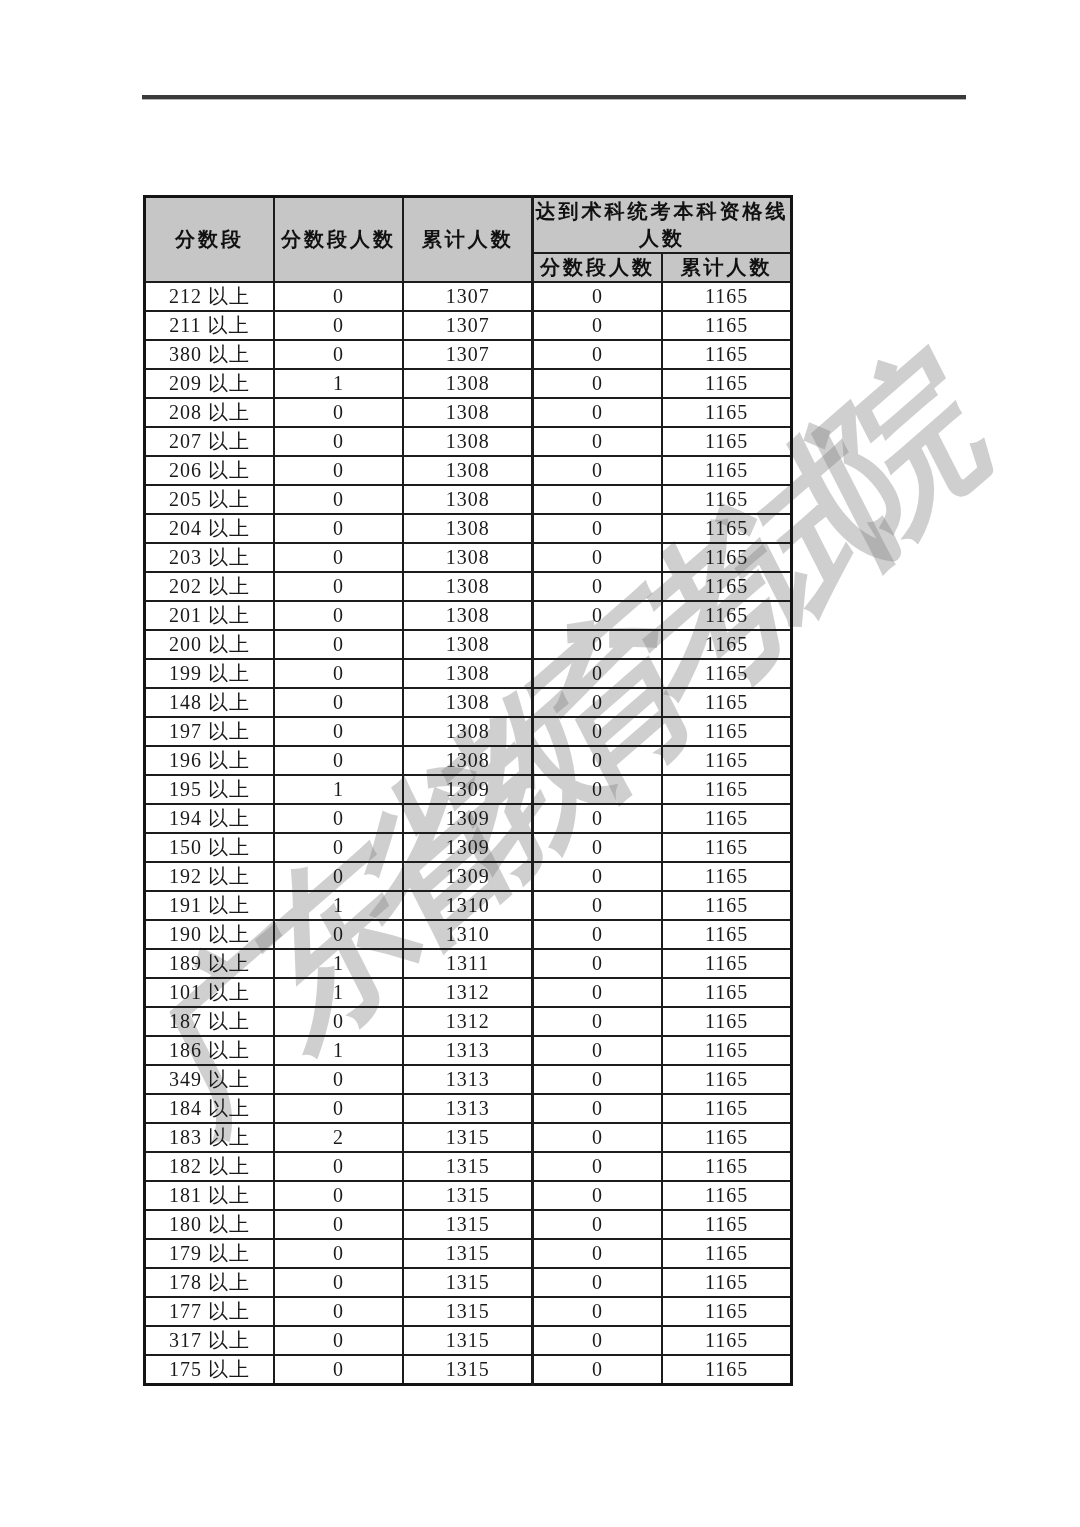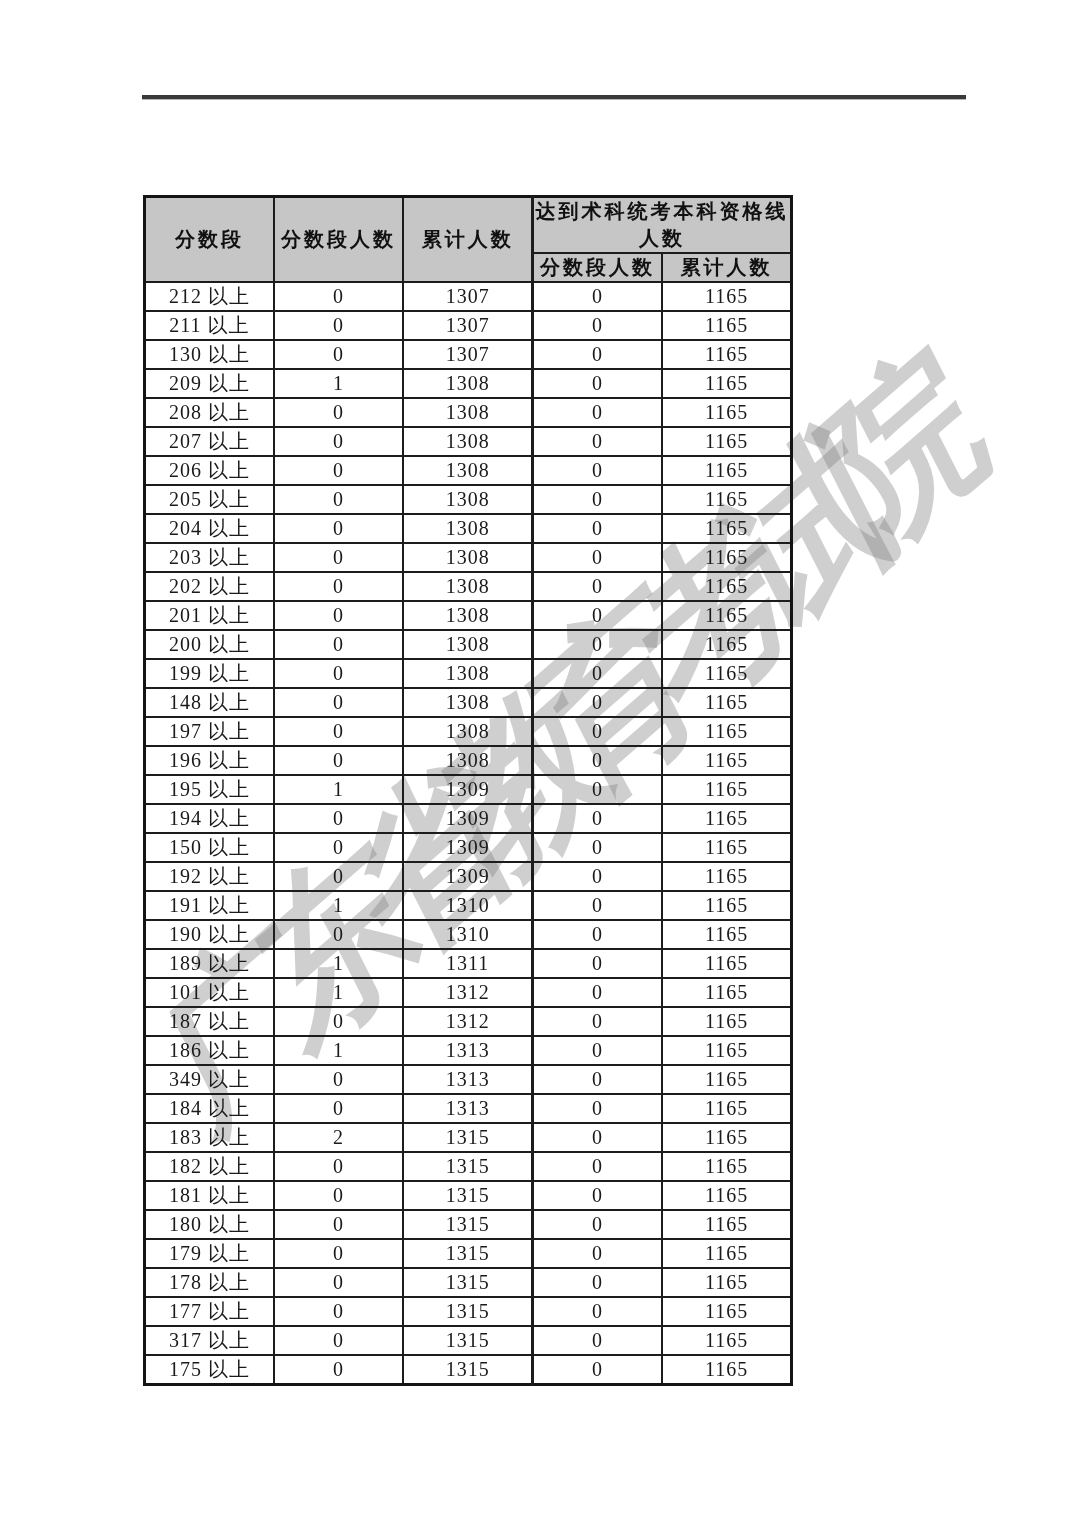--- a/index.html
+++ b/index.html
@@ -115,21 +115,21 @@
 
   <tr>
     <td>211 以上</td>
     <td>0</td>
     <td>1307</td>
     <td class="group-left">0</td>
     <td>1165</td>
   </tr>
 
   <tr>
-    <td>130 以上</td>
+    <td>380 以上</td>
     <td>0</td>
     <td>1307</td>
     <td class="group-left">0</td>
     <td>1165</td>
   </tr>
 
   <tr>
     <td>209 以上</td>
     <td>1</td>
     <td>1308</td>

